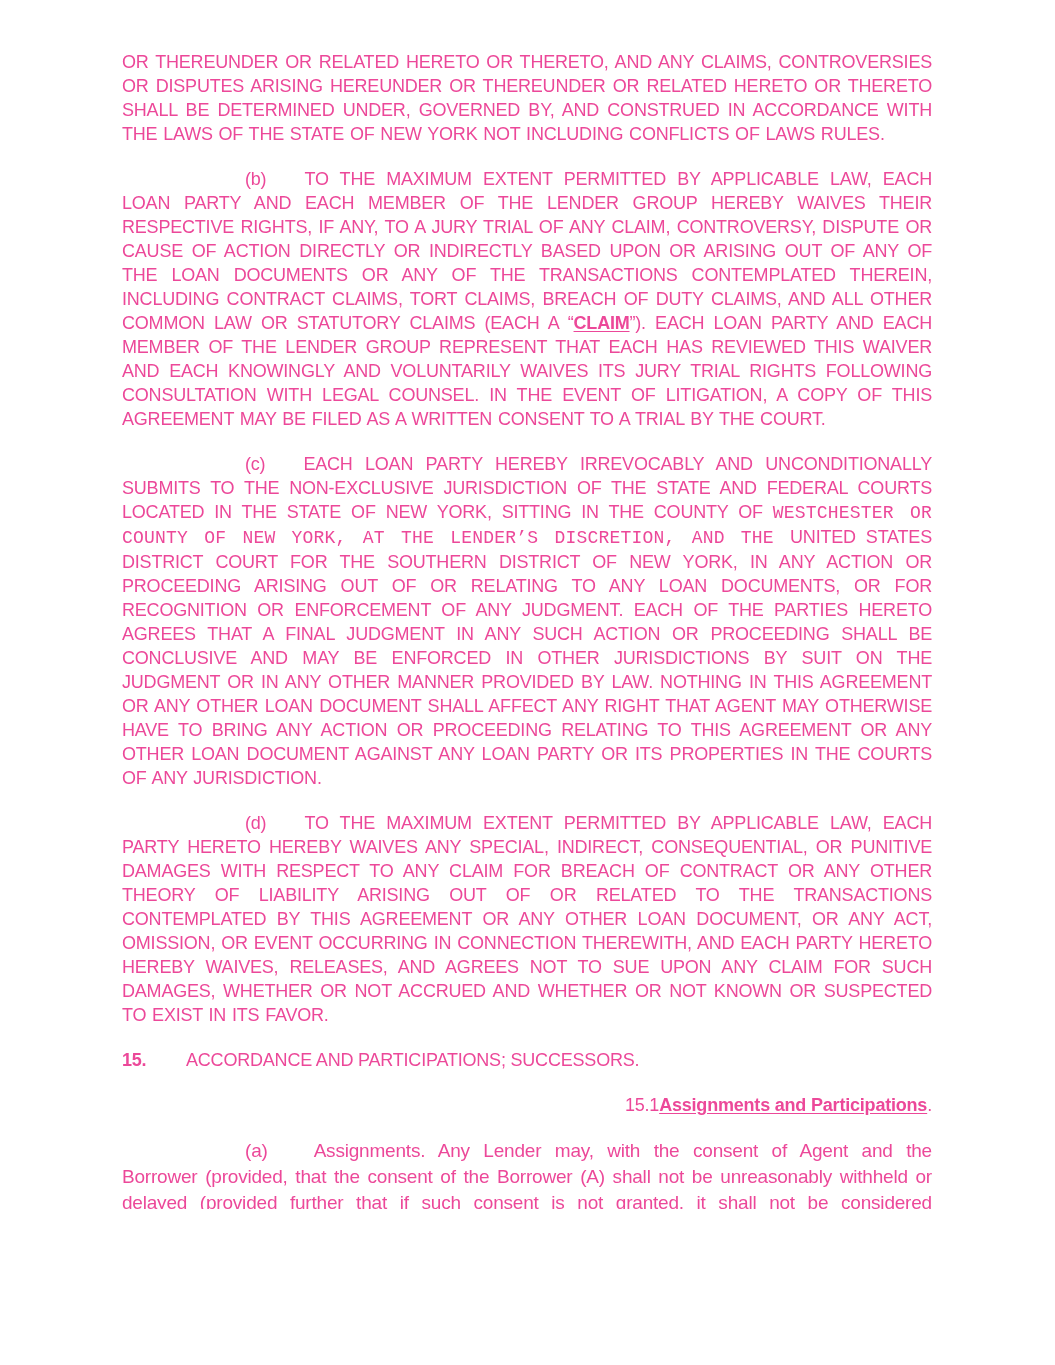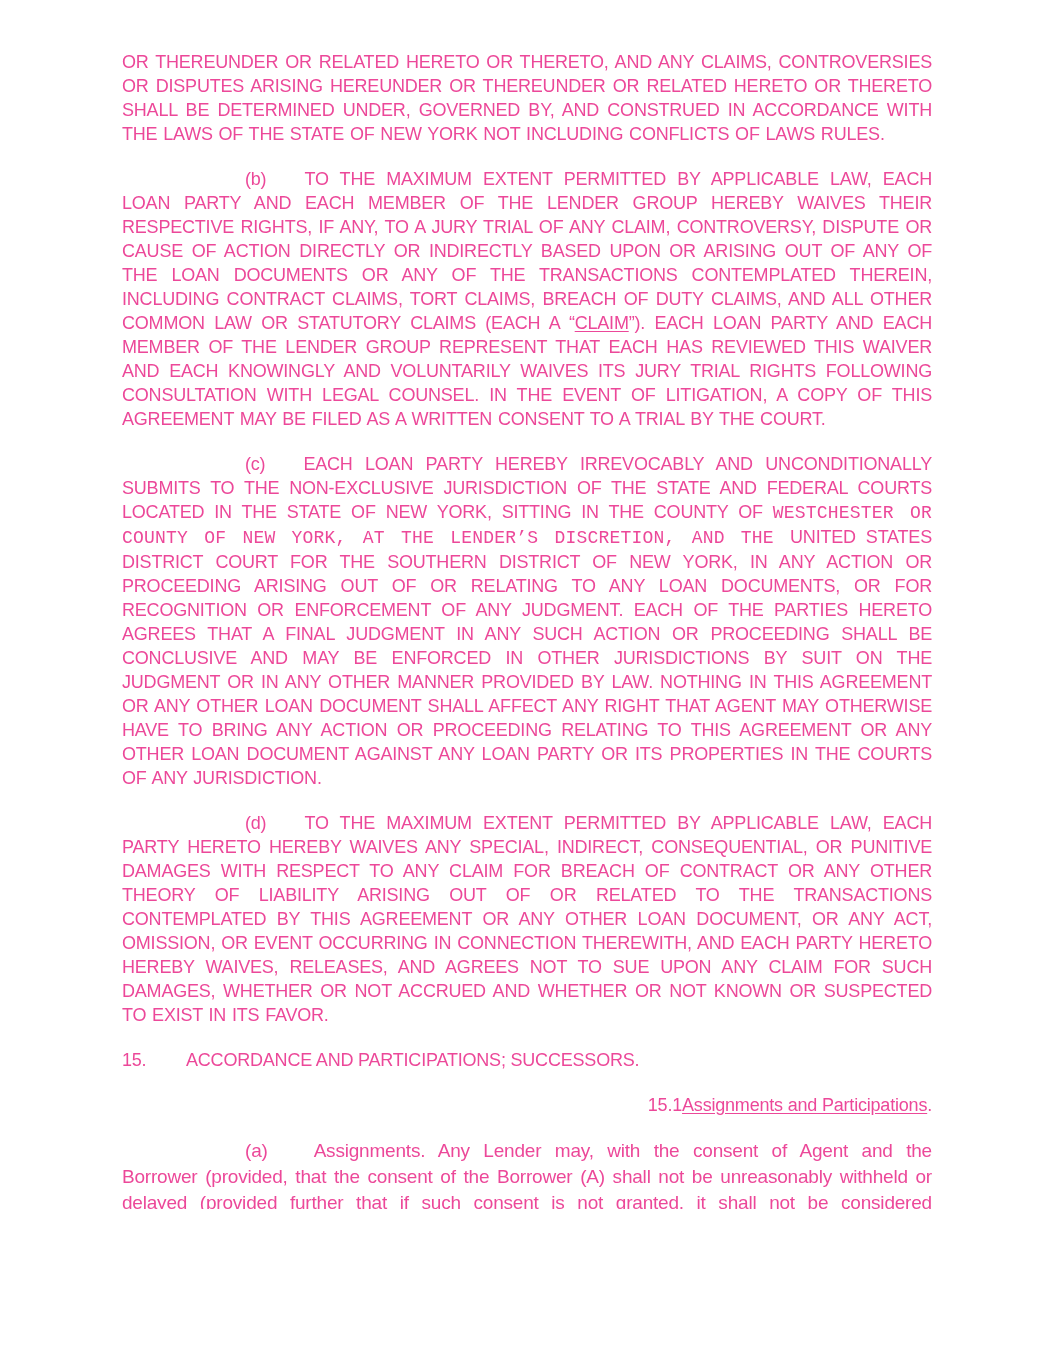--- a/index.html
+++ b/index.html
@@ -17,30 +17,30 @@
   .para {
     margin: 0 0 21px 0;
     text-align: justify;
     font-size: 18px;
     line-height: 24px;
     letter-spacing: -0.2px;
     word-spacing: 1px;
   }
   .indent { text-indent: 123px; }
   .tab  { display: inline-block; width: 38px; }
-  .u { text-decoration: underline; text-underline-offset: 2px; }
+  .u { text-decoration: underline; text-underline-offset: 2px; font-weight: bold; }
   .serif { font-family: Liberation Mono, monospace; letter-spacing: 0.2px; }
   .heading {
     margin: 3px 0 21px 0;
     font-size: 18px;
     line-height: 24px;
     letter-spacing: -0.2px;
     text-align: left;
   }
-  .h-num { display: inline-block; width: 64px; }
+  .h-num { display: inline-block; width: 64px; font-weight: bold; }
   .subheading {
     margin: 0 0 21px 0;
     padding-left: 62px;
     font-size: 18px;
     line-height: 24px;
     letter-spacing: -0.2px;
     text-align: right;
   }
   .sh-num { display: inline-block; width: 52px; }
   .para-a {

